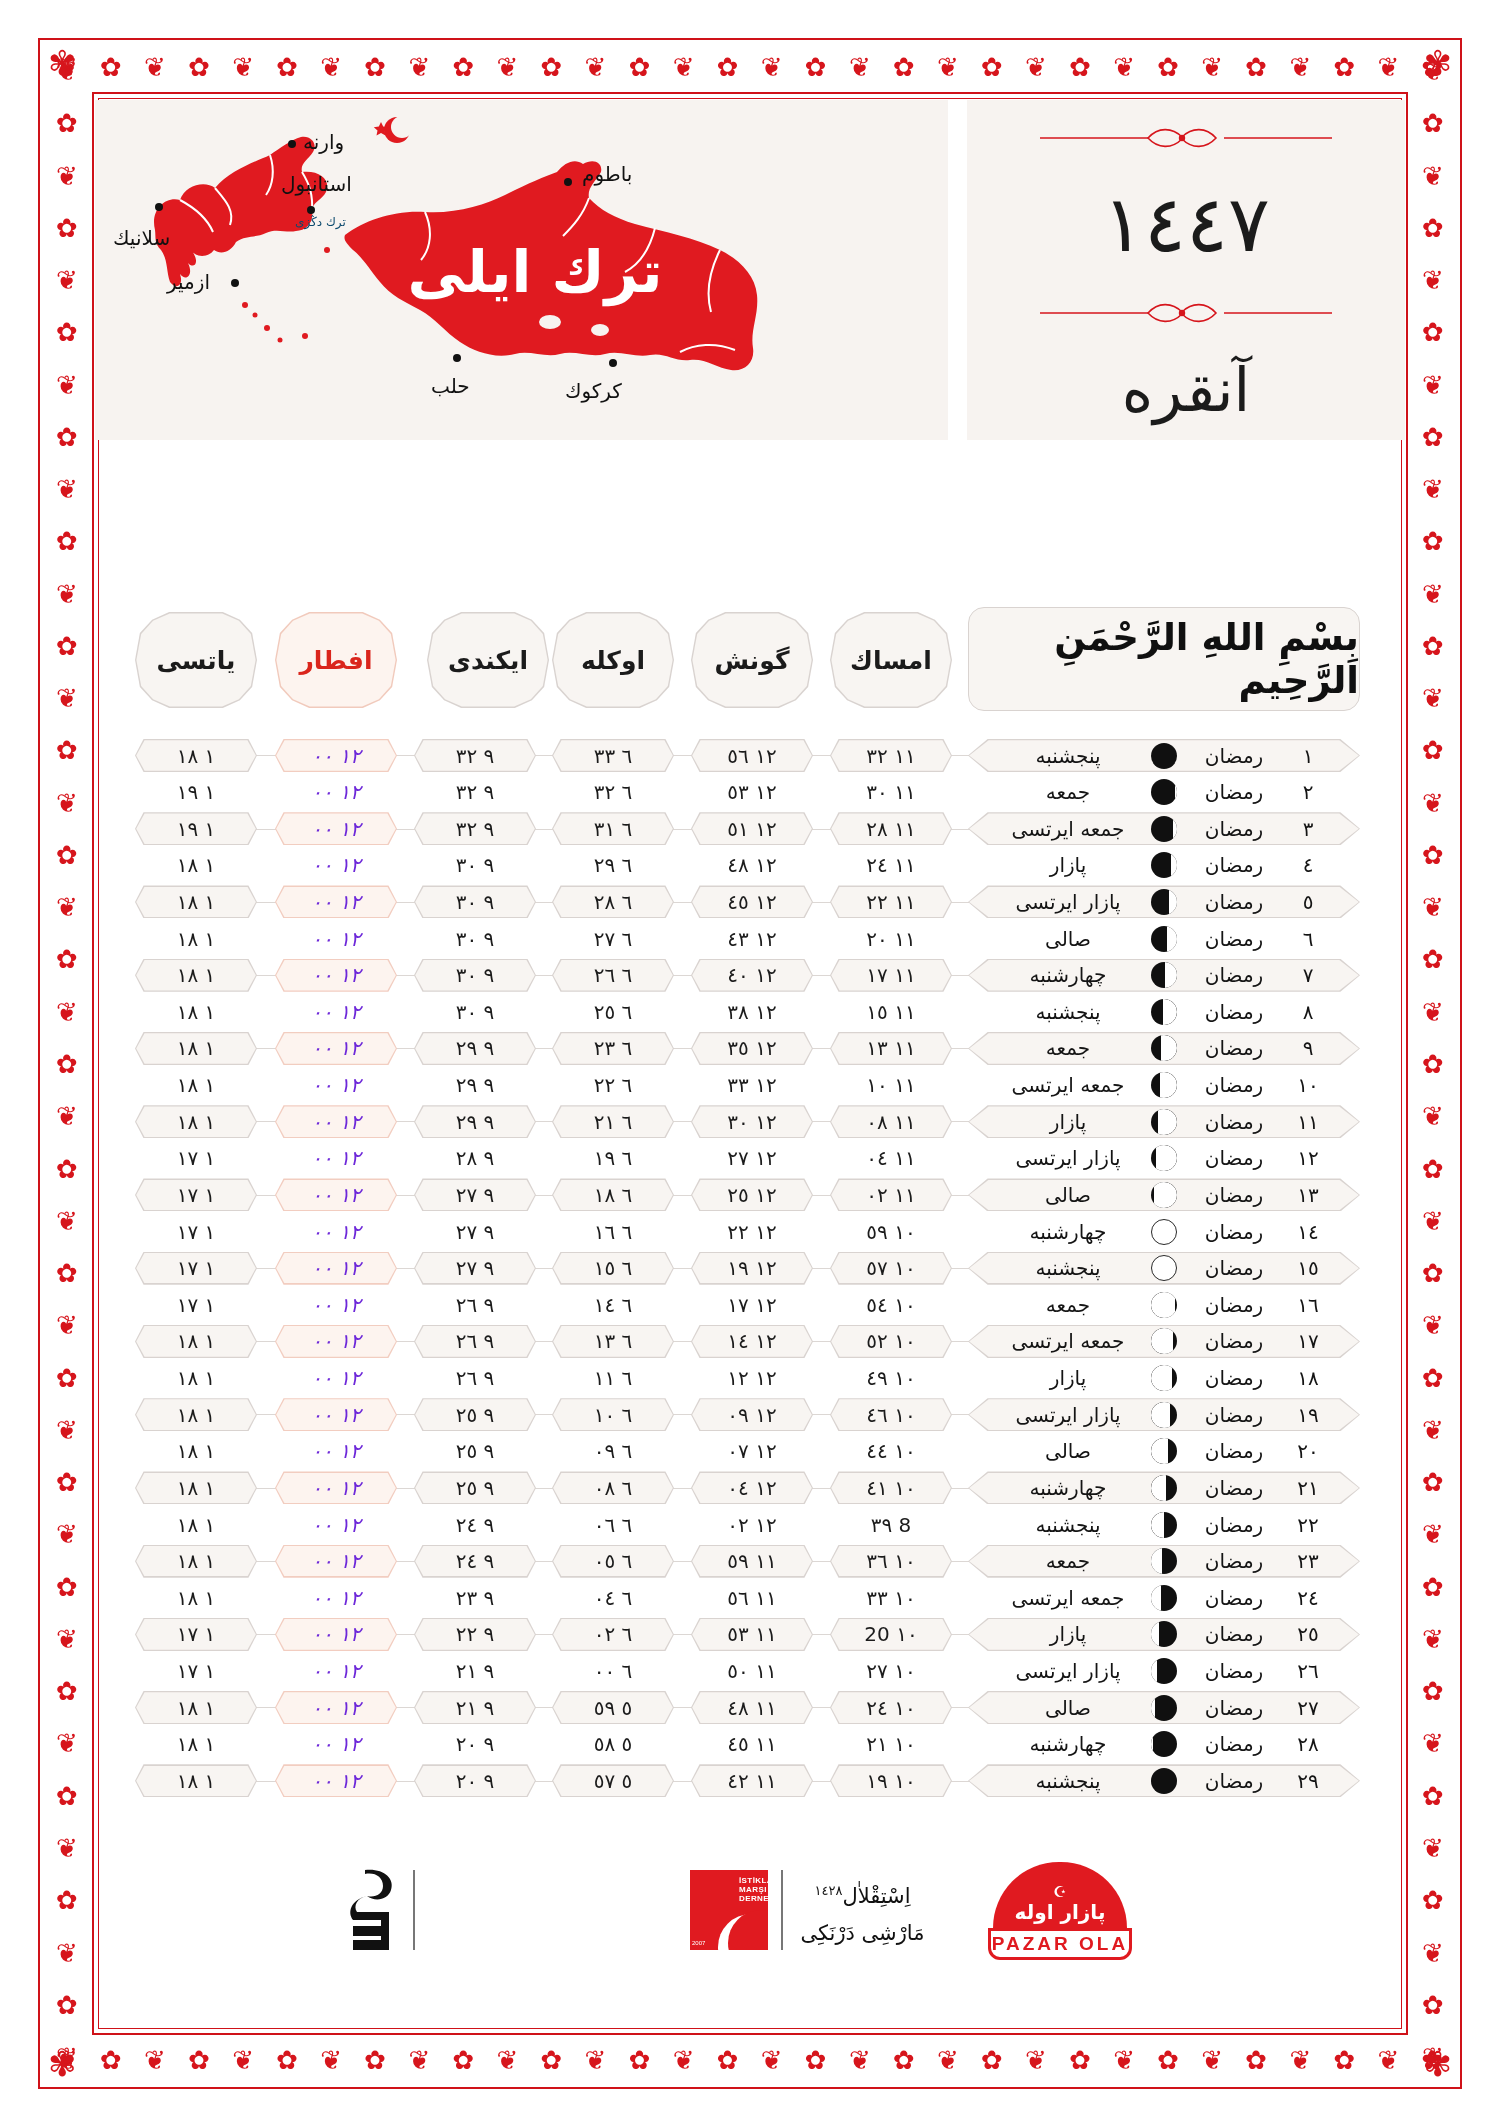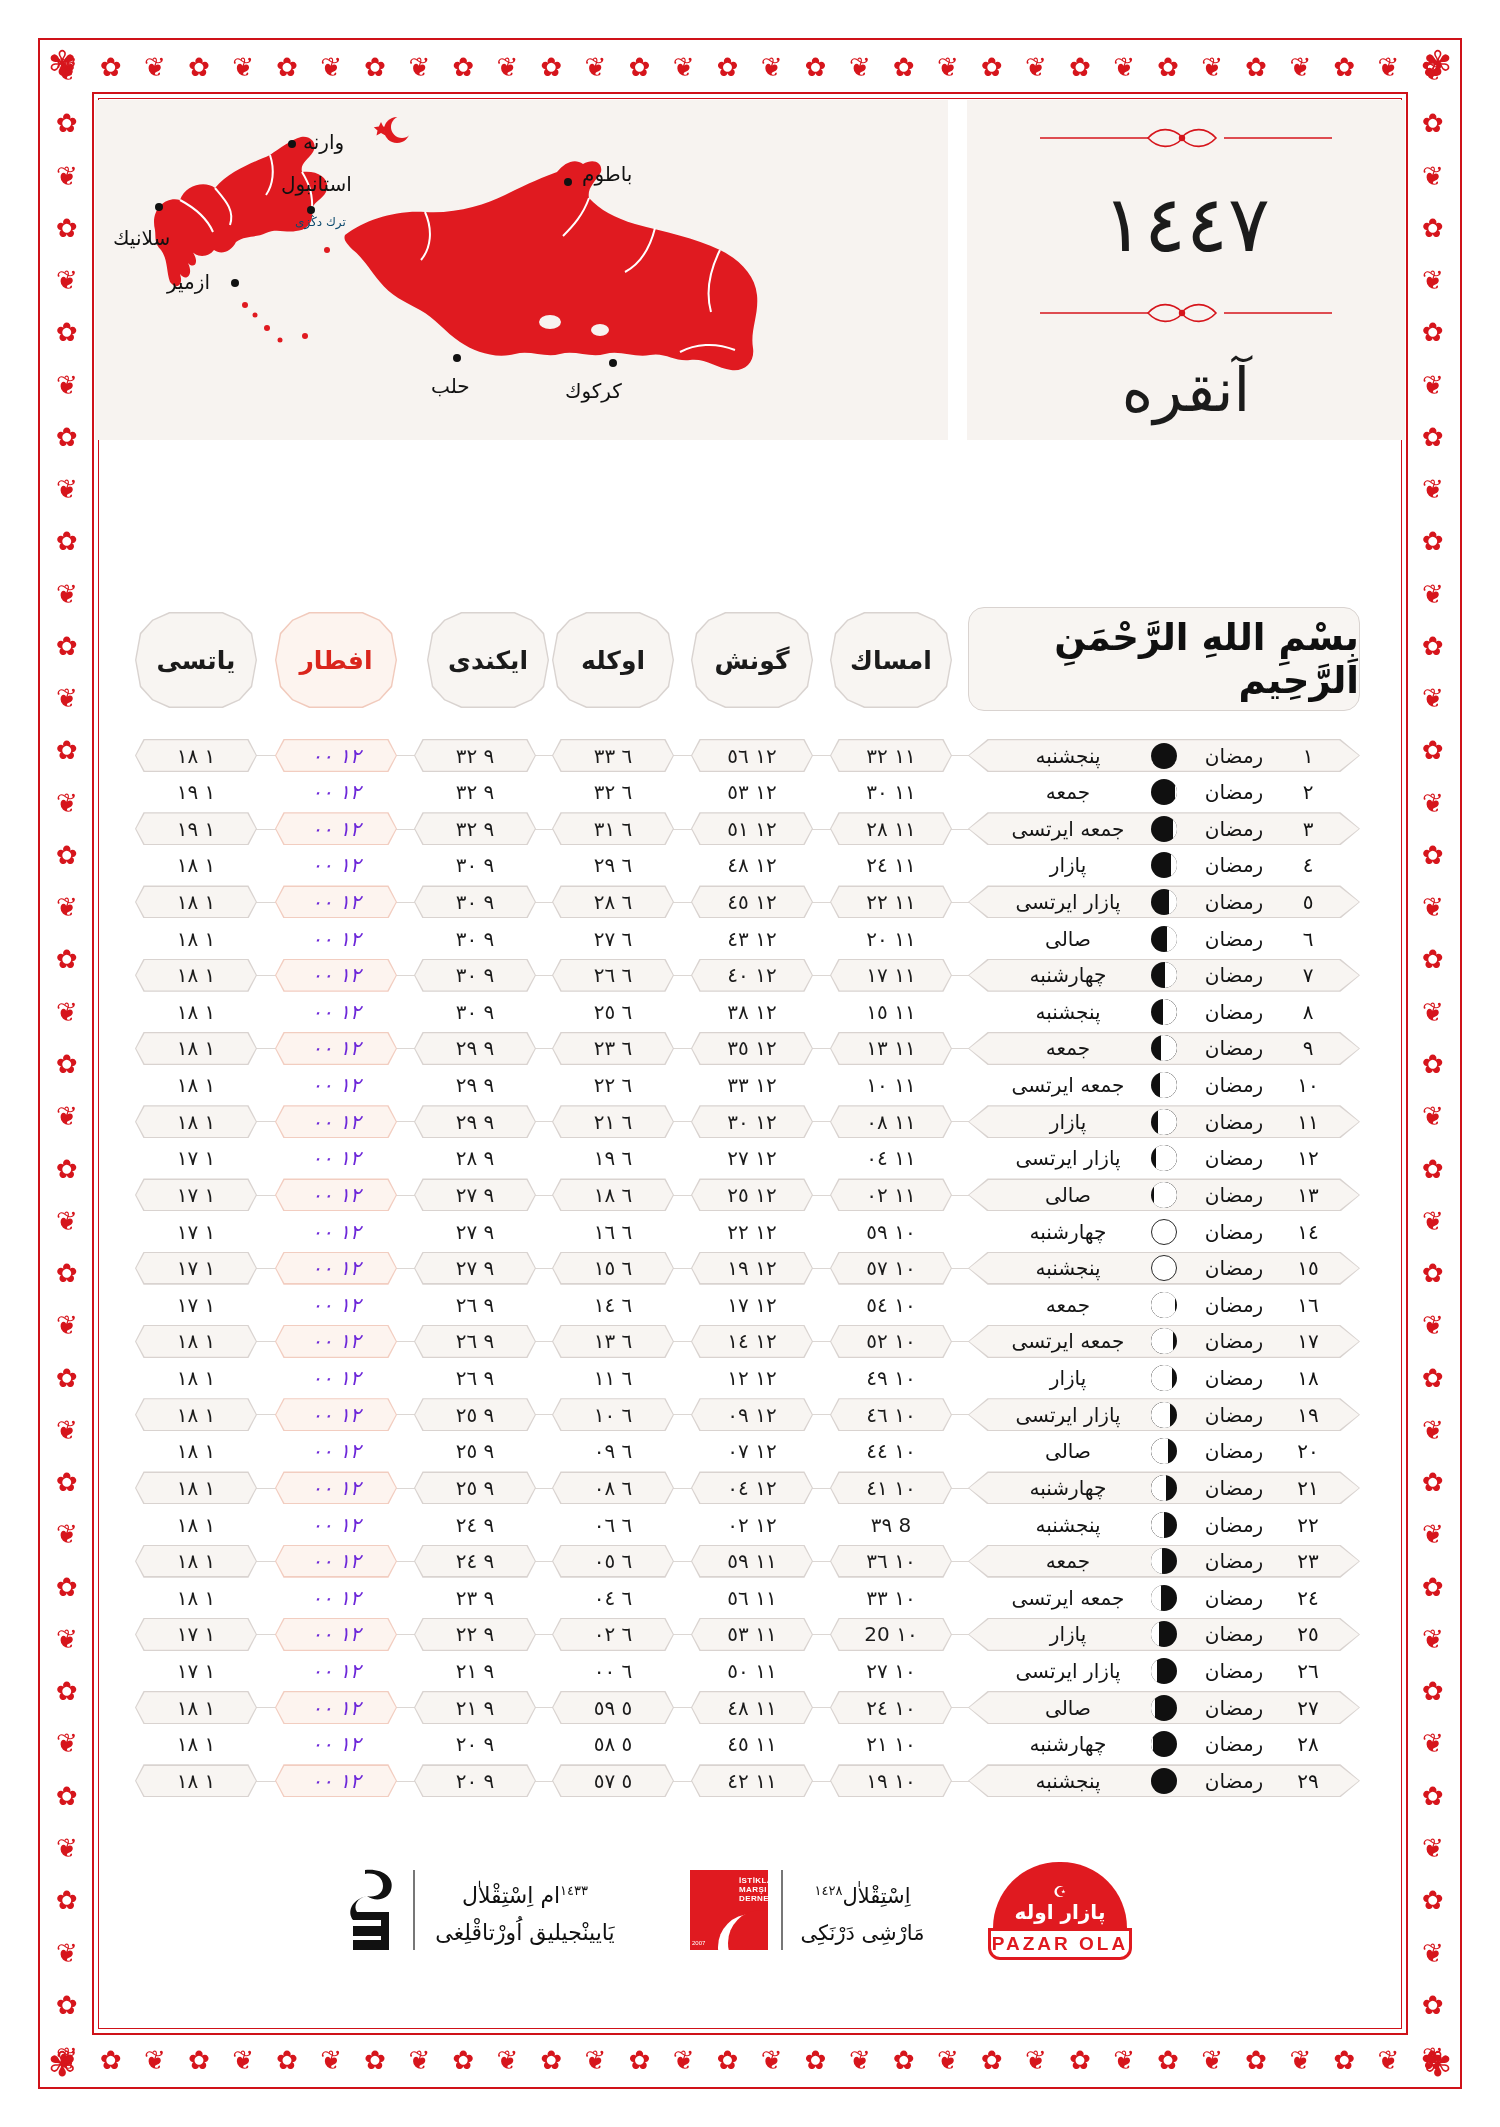--- a/index.html
+++ b/index.html
@@ -149,20 +149,21 @@
       <circle cx="210" cy="236" r="3"></circle>
         <circle cx="232" cy="150" r="3"></circle>
     </g>
 
     <g>
       <circle cx="302" cy="30" r="13" fill="#e01a20"></circle>
       <circle cx="307" cy="27" r="11" fill="#f7f3f0"></circle>
       <path d="M286,22 l2.2,4.6 5,0.6 -3.7,3.4 1,4.9 -4.5,-2.5 -4.5,2.5 1,-4.9 -3.7,-3.4 5,-0.6 Z" fill="#e01a20"></path>
     </g>
   </svg>
+  <div class="map-big-label">ترك ايلى</div>
   <div class="map-sea-label" style="left:200px;top:115px;">ترك دڭزى</div>
   <div id="map-cities">
       <div class="map-city-dot" style="left: 193px; top: 40px;"></div>
       <div class="map-city-label" style="left: 208px; top: 30px;">وارنه</div>
       <div class="map-city-dot" style="left: 212px; top: 106px;"></div>
       <div class="map-city-label" style="left: 186px; top: 72px;">استانبول</div>
       <div class="map-city-dot" style="left: 60px; top: 103px;"></div>
       <div class="map-city-label" style="left: 18px; top: 126px;">سلانيك</div>
       <div class="map-city-dot" style="left: 136px; top: 179px;"></div>
       <div class="map-city-label" style="left: 72px; top: 170px;">ازمير</div>
@@ -1385,24 +1386,20 @@
   <svg class="monogram" width="54" height="84" viewBox="0 0 54 84">
     <g fill="#111">
       <path d="M20,2 C38,0 50,10 46,22 C43,32 30,34 22,28 C30,30 38,26 38,18 C38,9 30,4 20,6 Z"></path>
       <path d="M22,28 C12,30 8,38 12,44 L44,44 L44,52 L8,52 C2,44 6,32 22,28 Z"></path>
       <rect x="8" y="58" width="36" height="10"></rect>
       <rect x="8" y="72" width="36" height="10"></rect>
       <rect x="36" y="44" width="8" height="38"></rect>
     </g>
   </svg>
   <div class="fdiv" style="left:318px;"></div>
-  <div class="pubtxt">
-    <div><sup>١٤٣٣</sup><span>ام</span> <span>اِسْتِقْلاٰل</span></div>
-    <div>يَايينْجيليق اُورْتاقْلِغى</div>
-  </div>
 
   <div class="derlogo">
     <div class="dtxt" id="derlogo-lines">İSTİKLÂL<br>MARŞI<br>DERNEĞİ</div>
     <div class="c1"></div>
     <div class="c2"></div>
     <div class="yr">2007</div>
   </div>
   <div class="fdiv" style="left:686px;"></div>
   <div class="dertxt">
     <div><span>اِسْتِقْلاٰل</span><sup>١٤٢٨</sup></div>

